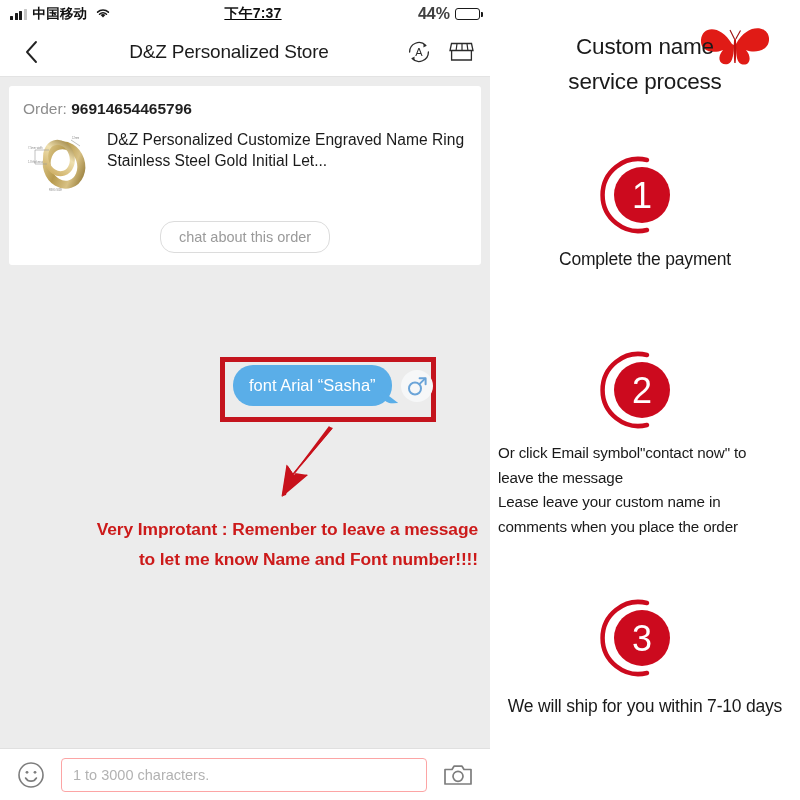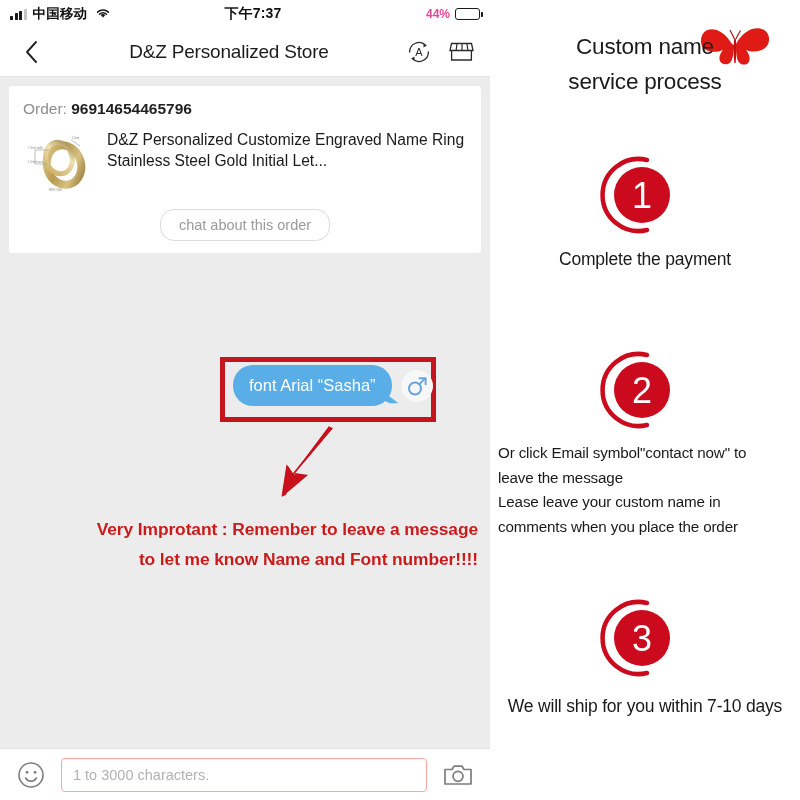--- a/index.html
+++ b/index.html
@@ -33,26 +33,27 @@
   .signal i:nth-child(1) { height: 4px; }
   .signal i:nth-child(2) { height: 6.5px; }
   .signal i:nth-child(3) { height: 9px; }
   .signal i:nth-child(4) { height: 11px; background: #c6c6c6; }
   .carrier { font-size: 13.5px; color: #111; font-weight: 600; letter-spacing: .2px; }
   .wifi { margin-left: 2px; }
   .sb-center {
     position: absolute; left: 16px; right: 0; top: 0; height: 28px;
     display: flex; align-items: center; justify-content: center;
     pointer-events: none;
+    text-decoration: underline;
   }
   .clock { font-size: 14px; font-weight: 700; color: #111; letter-spacing: .2px; }
   .sb-right {
     margin-left: auto; display: flex; align-items: center; gap: 5px;
   }
-  .batt-pct { font-size: 12px; font-weight: 600; color: #ec4899; }
+  .batt-pct { font-size: 16px; font-weight: 600; color: #404040; }
   .battery {
     position: relative; width: 25px; height: 12.5px;
     border: 1.4px solid #1a1a1a; border-radius: 3px;
     padding: 1.5px;
   }
   .battery::after {
     content: ""; position: absolute; right: -3.5px; top: 3.5px;
     width: 2px; height: 5px; background: #1a1a1a; border-radius: 0 1px 1px 0;
   }
   .battery .lvl { height: 100%; background: #1a1a1a; border-radius: 1px; }
@@ -105,20 +106,21 @@
     padding-top: 2px;
   }
   .order-actions { display: flex; justify-content: center; margin-top: 10px; }
   .chat-order-btn {
     border: 1px solid #dcdcdc; background: #fff;
     border-radius: 14px;
     padding: 7px 18px;
     font-size: 14.5px; color: #9a9a9a;
     cursor: pointer;
     font-family: "Liberation Sans", sans-serif;
+    margin-top: 12px;
   }
   .redbox {
     position: absolute;
     left: 220px; top: 280px;
     width: 216px; height: 65px;
     border: 5px solid #c4141d;
     pointer-events: none;
   }
   .bubble-wrap {
     position: absolute; left: 233px; top: 288px;

